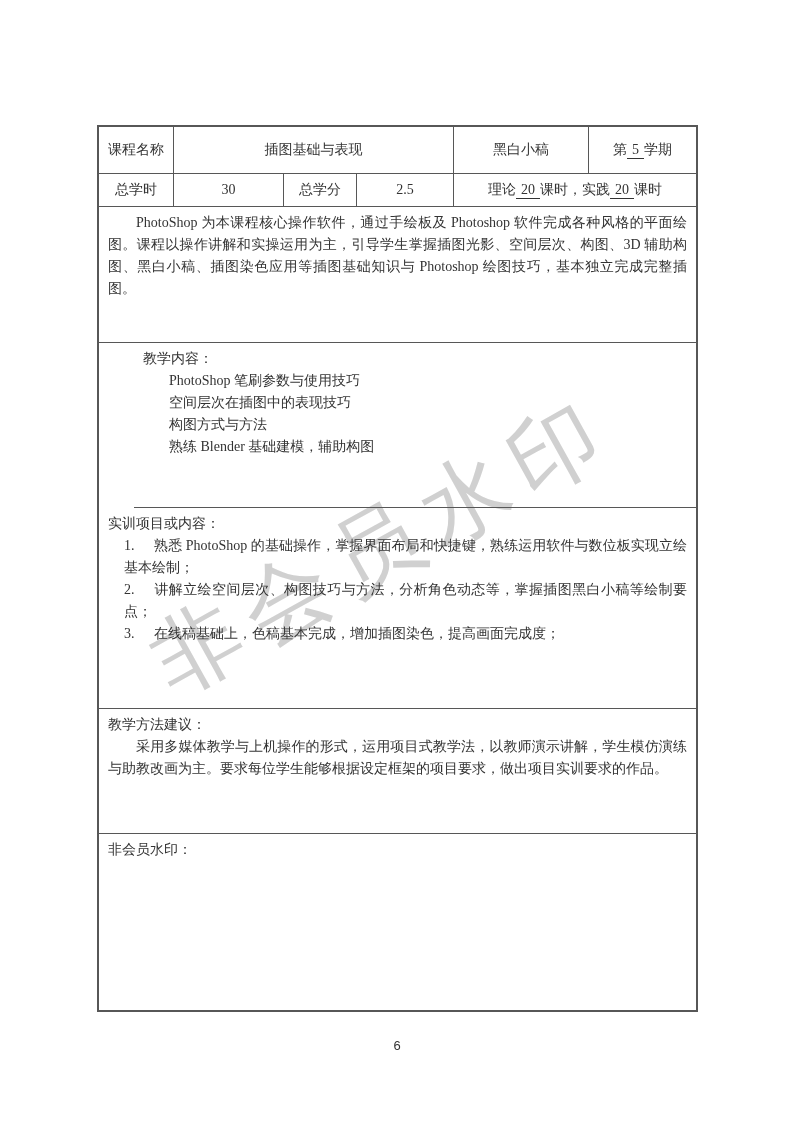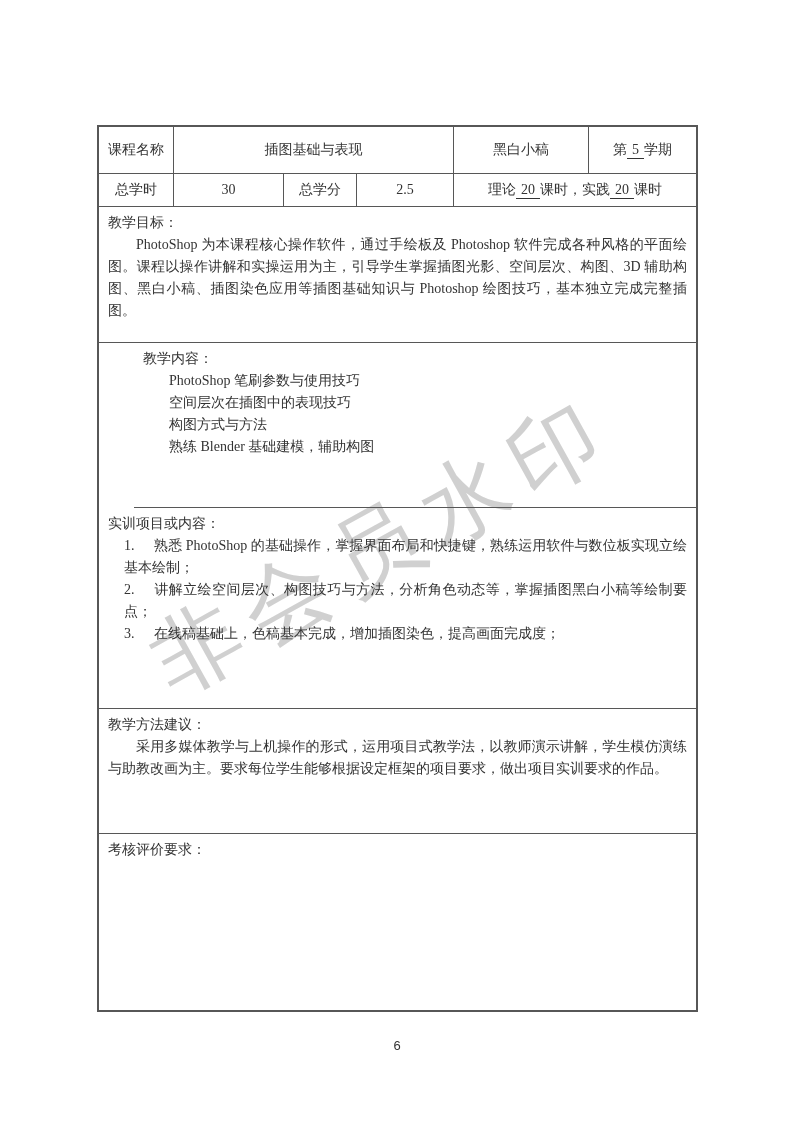--- a/index.html
+++ b/index.html
@@ -134,21 +134,20 @@
       <div class="cell w-split">
           <span>理论</span>
           <span class="u">20</span>
           <span>课时，实践</span>
           <span class="u">20</span>
           <span>课时</span>
         </div>
     </div>
 
     <div class="row sec bb h-goal">
-      <div class="sec-title">教学目标：</div>
       <div class="sec-para">PhotoShop 为本课程核心操作软件，通过手绘板及 Photoshop 软件完成各种风格的平面绘图。课程以操作讲解和实操运用为主，引导学生掌握插图光影、空间层次、构图、3D 辅助构图、黑白小稿、插图染色应用等插图基础知识与 Photoshop 绘图技巧，基本独立完成完整插图。</div>
     </div>
 
     <div class="row sec bb h-content">
       <div class="sec-title">教学内容：</div>
       <div class="sec-lines">
         <div class="line">PhotoShop 笔刷参数与使用技巧</div>
         <div class="line">空间层次在插图中的表现技巧</div>
         <div class="line">构图方式与方法</div>
         <div class="line">熟练 Blender 基础建模，辅助构图</div>
@@ -163,20 +162,20 @@
         <div class="item"><span class="num">3.</span><span>在线稿基础上，色稿基本完成，增加插图染色，提高画面完成度；</span></div>
       </div>
     </div>
 
     <div class="row sec bb h-method">
       <div class="sec-title">教学方法建议：</div>
       <div class="sec-para">采用多媒体教学与上机操作的形式，运用项目式教学法，以教师演示讲解，学生模仿演练与助教改画为主。要求每位学生能够根据设定框架的项目要求，做出项目实训要求的作品。</div>
     </div>
 
     <div class="row sec h-assessment">
-      <div class="sec-title">考核评价要求：</div>
+      <div class="sec-title">非会员水印：</div>
     </div>
 
   </div>
 
   <div class="pageno">6</div>
 
 </div>
 
 </body></html>

